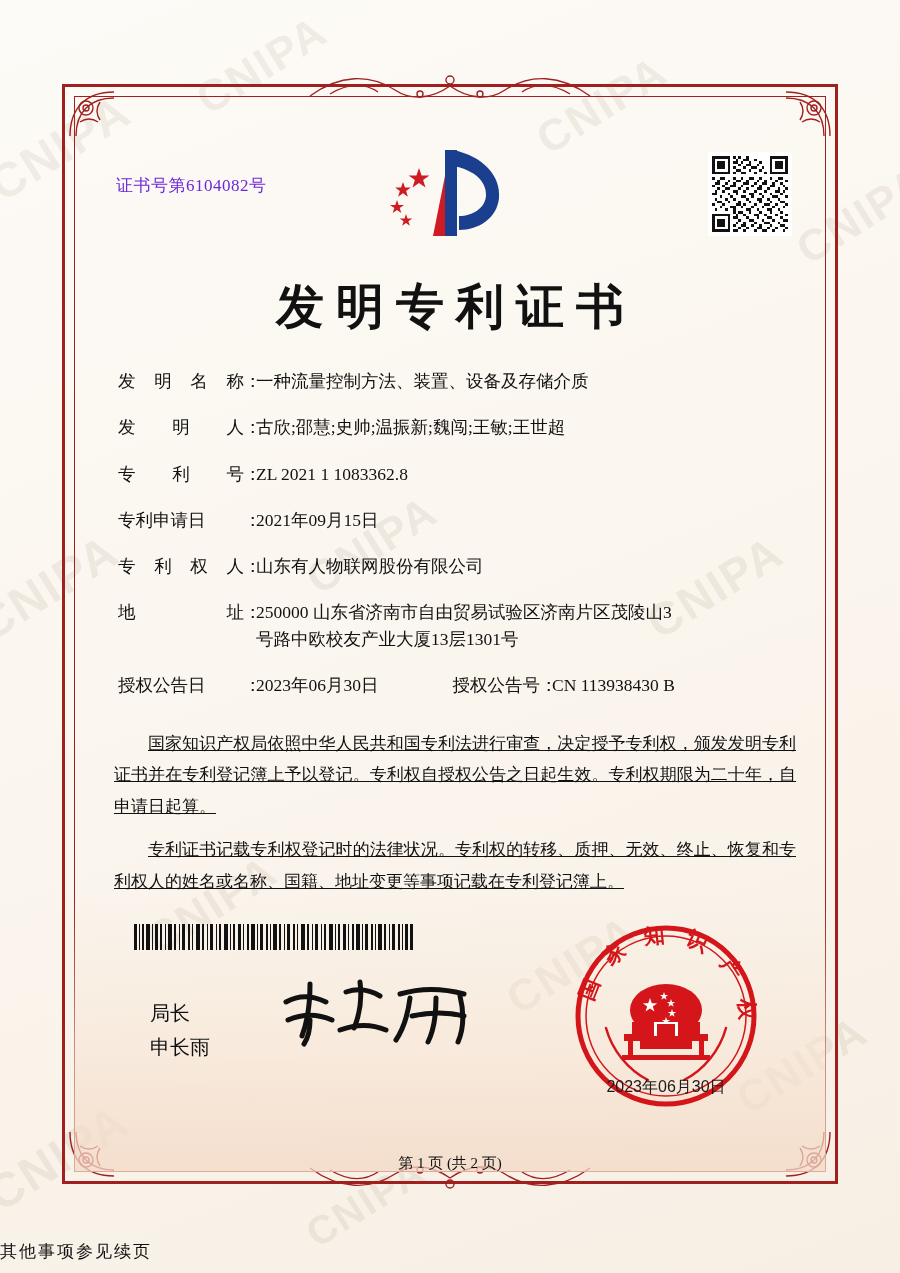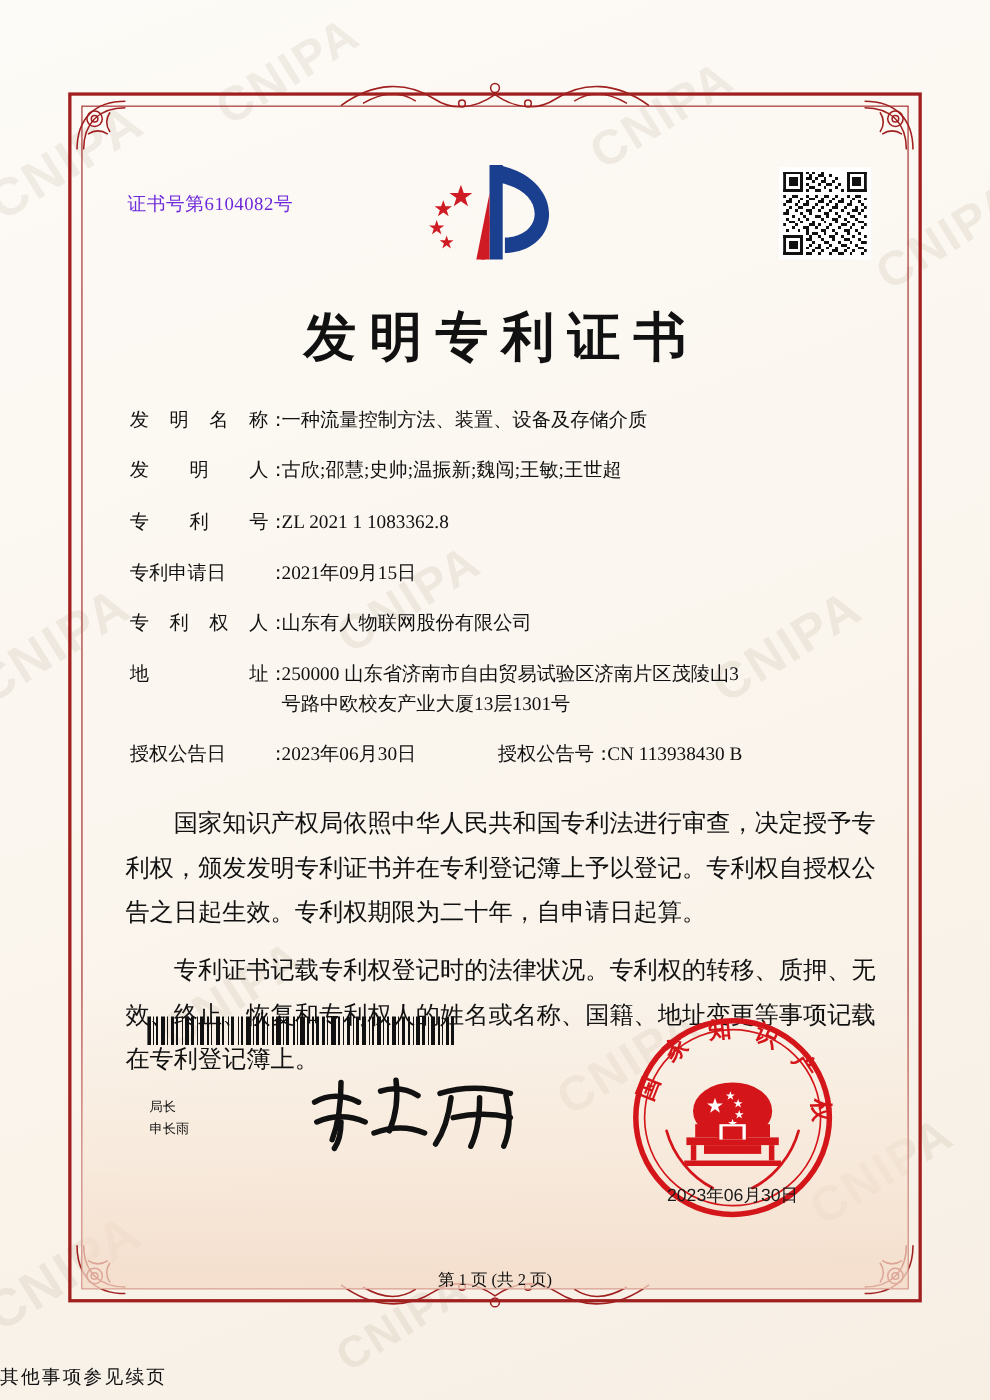--- a/index.html
+++ b/index.html
@@ -163,46 +163,47 @@
     margin-bottom: 18px;
   }
   .pub-left { display:flex; }
   .pub-right { display:flex; margin-left: 74px; }
   .pub-right .field-label { width: auto; flex: 0 0 auto; }
 
   .paras {
     position: absolute;
     left: 40px; right: 30px;
     top: 632px;
-    font-size: 22px;
+    font-size: 17px;
     line-height: 1.85;
     color: #111;
     text-align: justify;
+    text-decoration: underline;
   }
   .paras p { margin: 0 0 12px 0; text-indent: 2em; }
 
   
   .lower {
     position: absolute;
     left: 0; right: 0;
     top: 800px;
     height: 276px;
     background: linear-gradient(180deg, rgba(250,238,226,0.0) 0%, rgba(247,228,210,0.55) 55%, rgba(243,216,196,0.75) 100%);
   }
 
   .barcode {
     position: absolute;
     left: 60px; top: 828px;
     width: 280px; height: 26px;
   }
 
   .sig-block {
     position: absolute;
-    left: 62px; top: 900px;
-    font-size: 12px;
+    left: 76px; top: 900px;
+    font-size: 20px;
     color: #111;
     line-height: 1.7;
   }
 
   .signature {
     position: absolute;
     left: 200px; top: 880px;
     width: 220px; height: 74px;
   }
 

